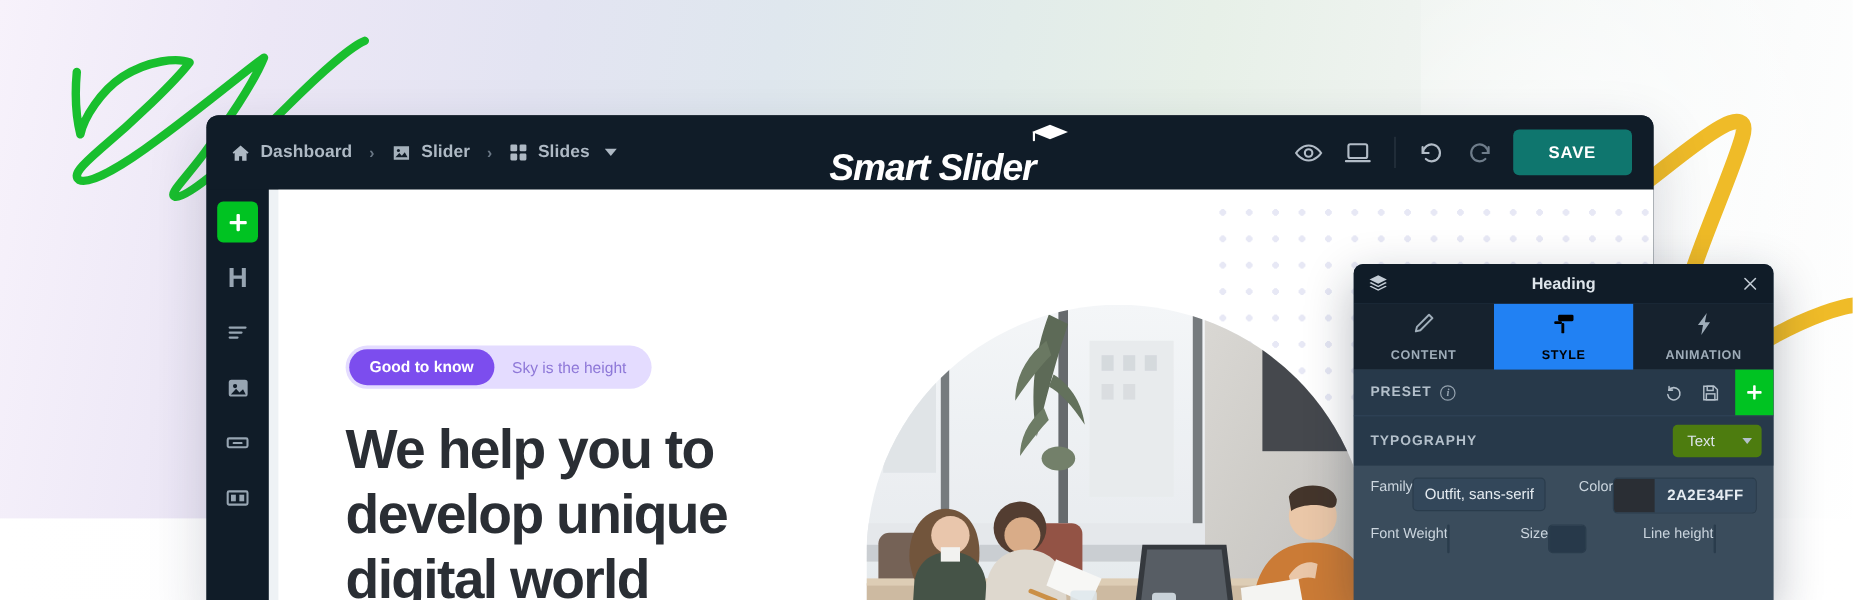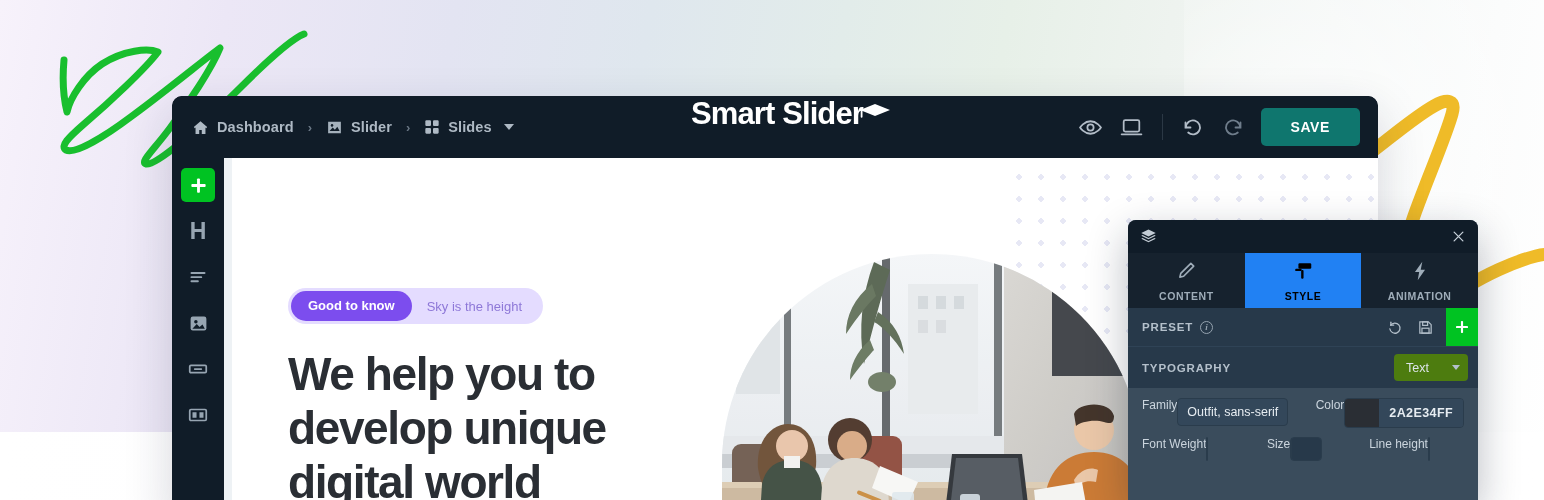--- a/index.html
+++ b/index.html
@@ -65,22 +65,23 @@
   }
   .crumb-ico { display: flex; align-items: center; color: #aeb9c4; }
   .crumb-sep { color: #6a7785; font-size: 13px; margin: 0 5px; font-weight: 700; }
   .caret-dn {
     width: 0; height: 0; margin-left: 4px;
     border-left: 5px solid transparent; border-right: 5px solid transparent;
     border-top: 6px solid #aeb9c4;
   }
   #brand {
     position: absolute; left: 0; right: 0; top: 0; bottom: 0;
-    display: flex; align-items: flex-start; justify-content: center;
+    display: flex; align-items: flex-end; justify-content: center;
     pointer-events: none;
+    font-style: italic;
   }
   #brand .wordmark {
     color: #ffffff; font-size: 31px; font-weight: 700;
     letter-spacing: -.9px; position: relative; padding-left: 4px;
   }
   .topbar-right {
     margin-left: auto; display: flex; align-items: center; gap: 16px;
     margin-right: 18px;
   }
   .tb-ico { color: #b2bcc7; display: flex; align-items: center; cursor: pointer; }
@@ -469,20 +470,21 @@
   <div id="panel">
 
     <div id="panel-head">
       <span class="ph-ico">
         <svg width="17" height="17" viewBox="0 0 24 24" fill="currentColor">
           <path d="M12 2 1.8 7 12 12l10.2-5z"></path>
           <path d="M12 14.2 3.6 10 1.8 11l10.2 5 10.2-5-1.8-1z"></path>
           <path d="M12 18.4 3.6 14.2l-1.8 1 10.2 5 10.2-5-1.8-1z"></path>
         </svg>
       </span>
+      <span id="panel-title">Heading</span>
       <span class="ph-ico" id="panel-close">
         <svg width="15" height="15" viewBox="0 0 24 24" fill="none" stroke="currentColor" stroke-width="2.1" stroke-linecap="round">
           <path d="M5 5l14 14M19 5L5 19"></path>
         </svg>
       </span>
     </div>
 
     <div id="panel-tabs">
       <div class="ptab">
         <span>

